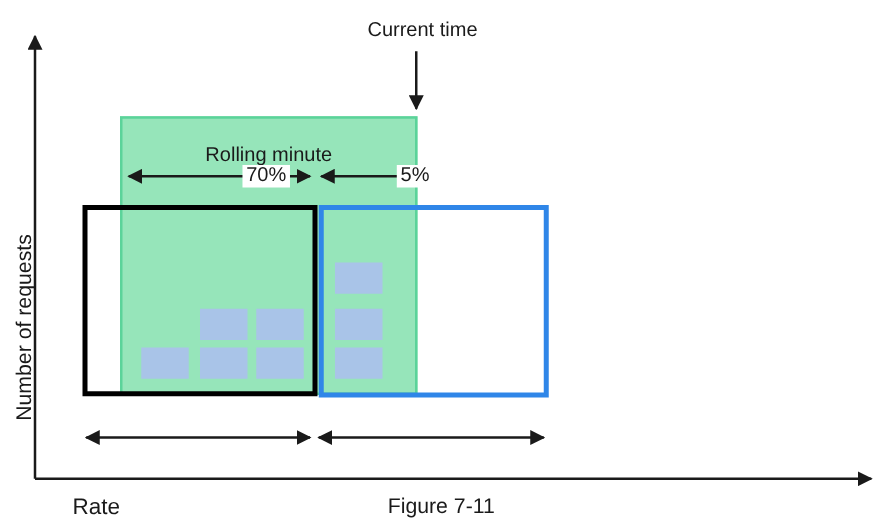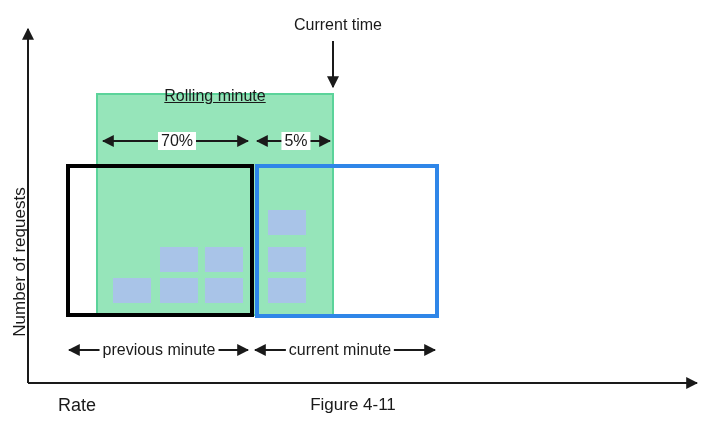--- a/index.html
+++ b/index.html
@@ -28,23 +28,23 @@
     border:4px solid #2f86e8;box-sizing:border-box;
     background:transparent;z-index:3;
   }
   .req{
     width:38px;height:25px;background:#a9c4e8;z-index:5;
   }
   
   .arrows{left:0;top:0;width:712px;height:423px;z-index:6;pointer-events:none;}
   
   .lbl{z-index:7;white-space:nowrap;font-size:16px;line-height:18px;text-align:right;}
-  .tag{background:#ffffff;padding:0 3px;}
+  .tag{background:#ffffff;padding:0 3px;margin-left:36px;}
   .center{transform:translate(-50%,-50%);}
-  .rolling-label{left:96px;top:87px;width:238px;text-align:center;z-index:7;font-size:16px;text-decoration:underline;}
+  .rolling-label{left:96px;top:116px;width:238px;text-align:center;z-index:7;font-size:16px;}
   .rate-limit{left:492px;top:52px;font-size:16px;}
   .current-time{left:338px;top:25px;}
   .y-label{
     left:10px;top:357px;width:190px;text-align:center;
     transform-origin:0 0;transform:rotate(-90deg);
     font-size:17px;line-height:20px;z-index:7;white-space:nowrap;
   }
   .x-label{left:58px;top:395px;font-size:18px;z-index:7;}
   .caption{left:353px;top:395px;transform:translateX(-50%);font-size:17px;z-index:7;}
 </style>
@@ -81,19 +81,17 @@
     <line x1="103" y1="141" x2="248" y2="141" stroke="#1a1a1a" stroke-width="2" marker-start="url(#ah)" marker-end="url(#ah)"></line>
     <line x1="257" y1="141" x2="330" y2="141" stroke="#1a1a1a" stroke-width="2" marker-start="url(#ah)" marker-end="url(#ah)"></line>
     <line x1="69" y1="350" x2="248" y2="350" stroke="#1a1a1a" stroke-width="2" marker-start="url(#ah)" marker-end="url(#ah)"></line>
     <line x1="255" y1="350" x2="435" y2="350" stroke="#1a1a1a" stroke-width="2" marker-start="url(#ah)" marker-end="url(#ah)"></line>
   </svg>
 
   <div class="abs lbl current-time center">Current time</div>
   <div class="abs rolling-label">Rolling minute</div>
   <div class="abs lbl tag center" style="left:177px;top:141px">70%</div>
   <div class="abs lbl tag center" style="left:296px;top:141px">5%</div>
-  <div class="abs lbl tag center" style="left:159px;top:350px">previous minute</div>
-  <div class="abs lbl tag center" style="left:340px;top:350px">current minute</div>
   <div class="abs y-label">Number of requests</div>
   <div class="abs x-label">Rate</div>
-  <div class="abs caption">Figure 4-11</div>
+  <div class="abs caption">Figure 7-11</div>
 
 </div>
 
 </body></html>

